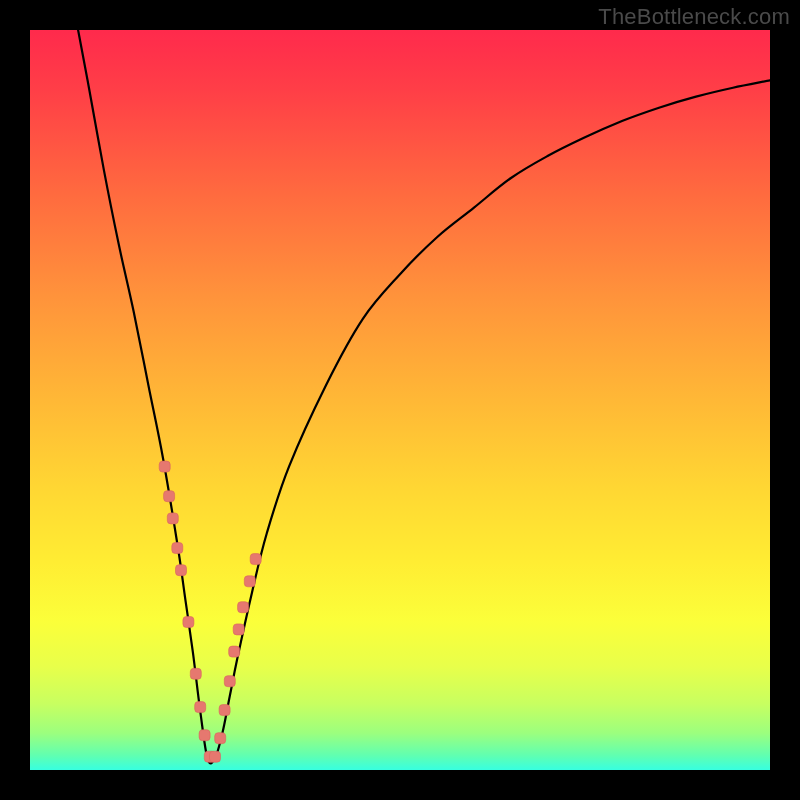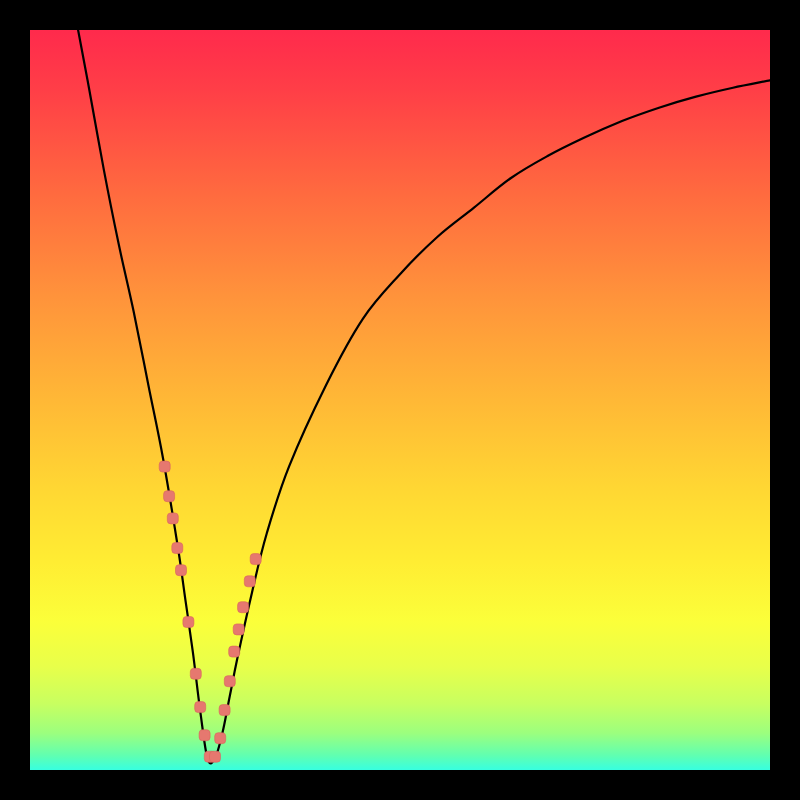--- a/index.html
+++ b/index.html
@@ -97,13 +97,14 @@
           <rect x="189.1" y="674.6" width="11" height="11" rx="3.5" ry="3.5" class="marker"></rect>
           <rect x="194.3" y="645.7" width="11" height="11" rx="3.5" ry="3.5" class="marker"></rect>
           <rect x="198.7" y="616.1" width="11" height="11" rx="3.5" ry="3.5" class="marker"></rect>
           <rect x="203.2" y="593.9" width="11" height="11" rx="3.5" ry="3.5" class="marker"></rect>
           <rect x="207.6" y="571.7" width="11" height="11" rx="3.5" ry="3.5" class="marker"></rect>
           <rect x="214.3" y="545.8" width="11" height="11" rx="3.5" ry="3.5" class="marker"></rect>
           <rect x="220.2" y="523.6" width="11" height="11" rx="3.5" ry="3.5" class="marker"></rect>
         </g>
     </svg>
   </div>
+  <div class="watermark">TheBottleneck.com</div>
 </div>
 
 </body></html>

